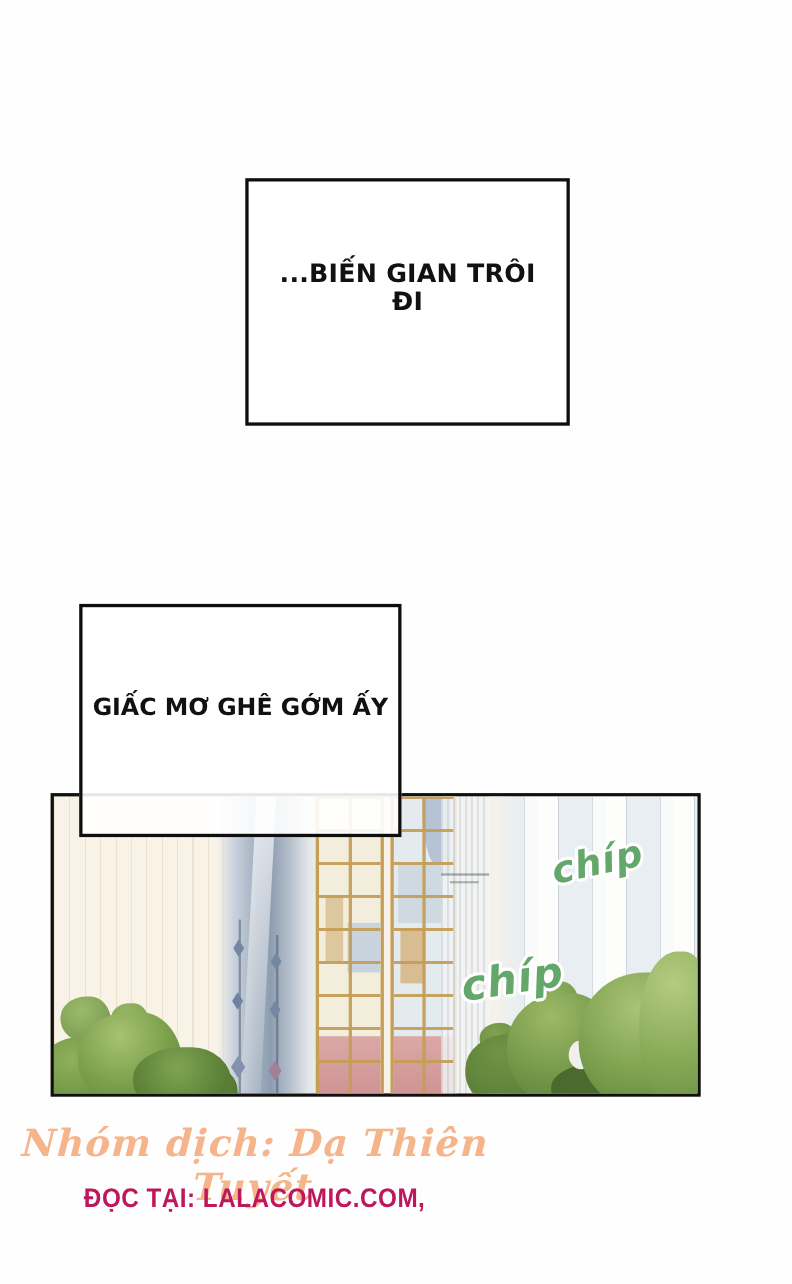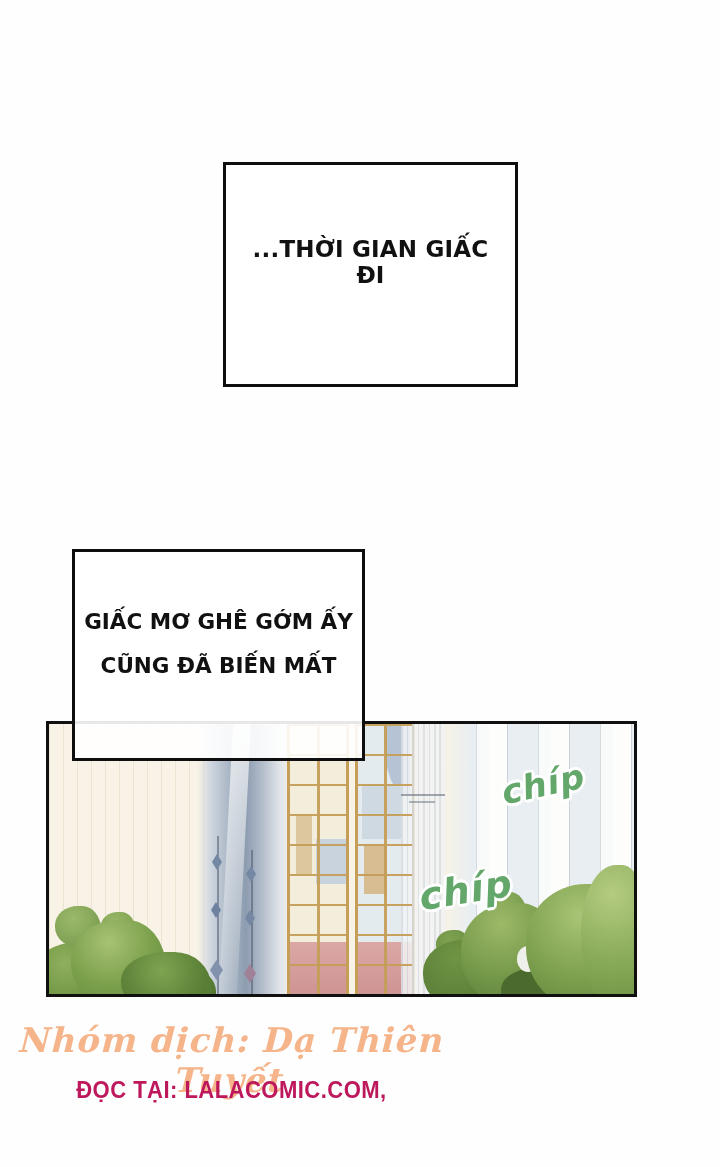--- a/index.html
+++ b/index.html
@@ -156,26 +156,25 @@
       <div class="blob brgap"></div>
       <div class="blob br3"></div>
       <div class="blob br4"></div>
     </div>
 
     <span class="sfx sfx1">chíp</span>
     <span class="sfx sfx2">chíp</span>
   </section>
 
   <div class="caption box1">
-    <p>...THỜI GIAN GIẤC ĐI</p>
+    <p>...BIẾN GIAN TRÔI ĐI</p>
   </div>
 
   <div class="caption box2">
     <p>GIẤC MƠ GHÊ GỚM ẤY</p>
-    <p>CŨNG ĐÃ BIẾN MẤT</p>
   </div>
 
   <footer class="credits">
     <div class="credit-script">Nhóm dịch: Dạ Thiên Tuyết</div>
     <div class="readat l1">
       <span>ĐỌC TẠI: LALACOMIC.COM,</span>
     </div>
   </footer>
 
 </div>

